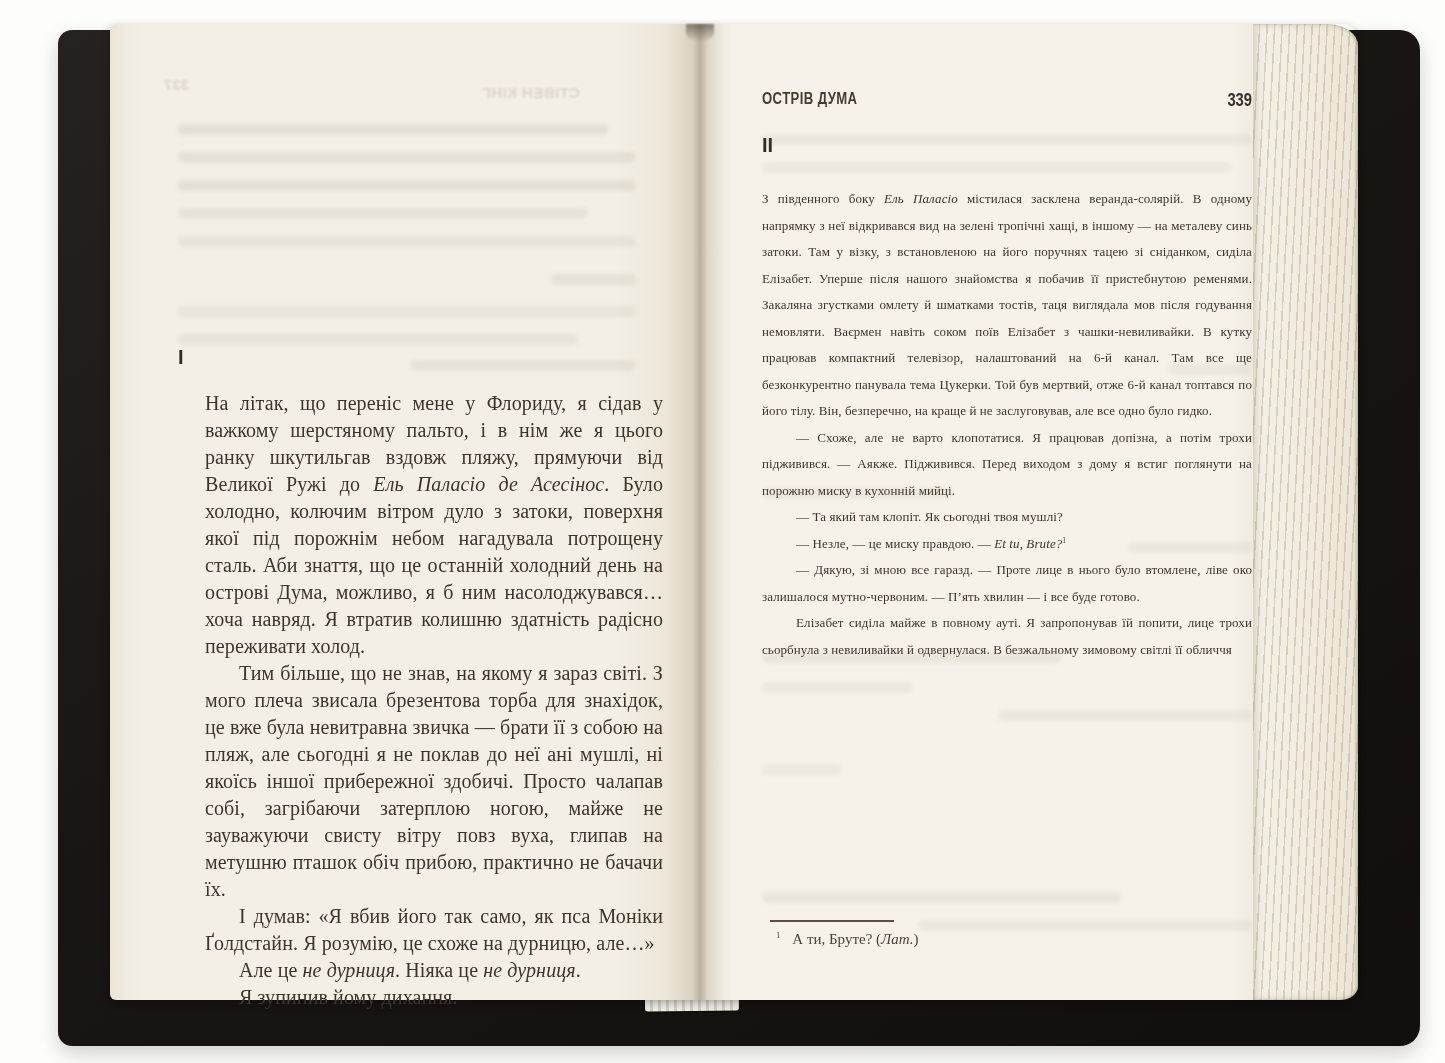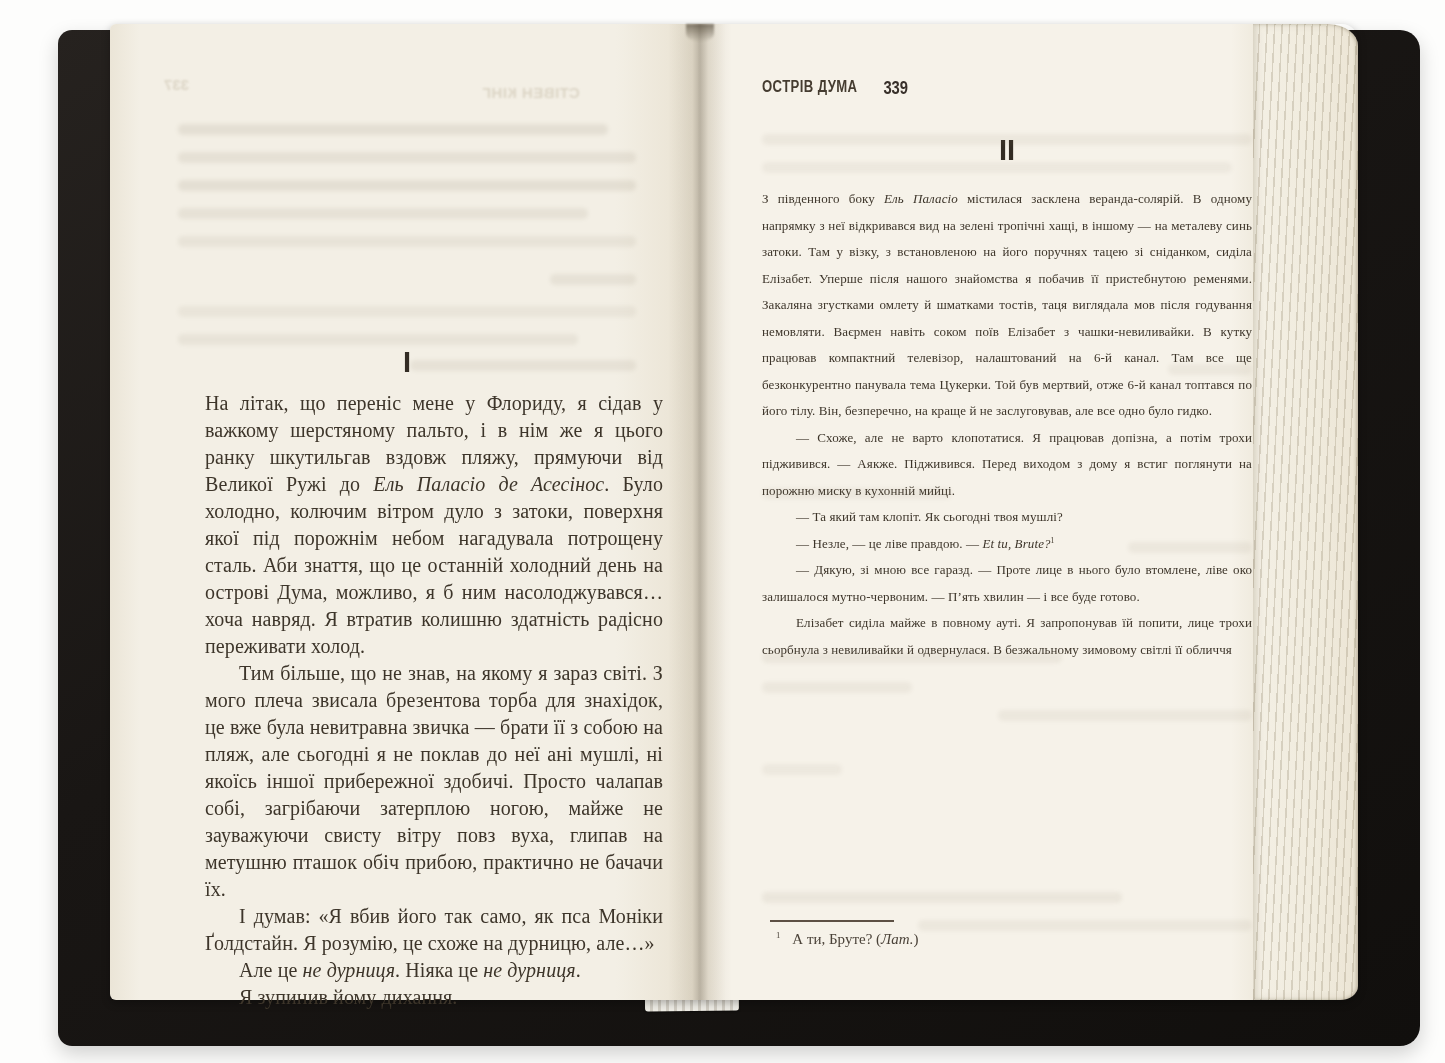--- a/index.html
+++ b/index.html
@@ -64,27 +64,27 @@
     position:absolute;left:576px;top:0;width:28px;height:18px;pointer-events:none;
     background:linear-gradient(to bottom,rgba(55,45,30,0.55),rgba(55,45,30,0));
     border-radius:0 0 50% 50%;filter:blur(1px);
   }
 
   
   .display{font-family:"Liberation Sans","DejaVu Sans",sans-serif;font-weight:700;color:var(--display-ink);}
   .squeeze{display:inline-block;transform:scaleX(0.78);transform-origin:center;white-space:nowrap;}
 
   .chapter-title{position:absolute;left:68px;width:458px;top:220px;text-align:center;font-size:41px;letter-spacing:0;}
-  .section-marker{position:absolute;text-align:center;font-size:29px;}
+  .section-marker{position:absolute;text-align:left;font-size:20px;}
   .marker-left{left:68px;width:458px;top:322px;}
   .marker-right{left:64px;width:490px;top:110px;}
 
   .running-header{
-    position:absolute;left:64px;width:490px;top:54px;
-    display:flex;align-items:flex-start;text-decoration:underline;
+    position:absolute;left:64px;width:490px;top:66px;
+    display:flex;justify-content:space-between;align-items:flex-start;text-decoration:underline;
   }
   .running-title{font-size:16px;letter-spacing:0.5px;color:#453c30;}
   .running-title .squeeze{transform-origin:left center;transform:scaleX(0.82);}
   .page-number{font-size:18px;color:#38302a;}
   .page-number .squeeze{transform-origin:right center;transform:scaleX(0.82);}
 
   .body-text{
     position:absolute;text-align:justify;color:var(--ink);
     letter-spacing:0.1px;
   }
@@ -157,21 +157,21 @@
           <span class="squeeze">339</span>
         </div>
       </div>
 
       <div class="section-marker marker-right display">II</div>
 
       <div class="body-text body-right">
           <p class=""><span>З південного боку </span><span class="it">Ель Паласіо</span><span> містилася засклена веранда-солярій. В одному напрямку з неї відкривався вид на зелені тропічні хащі, в іншому — на металеву синь затоки. Там у візку, з встановленою на його поручнях тацею зі сніданком, сиділа Елізабет. Уперше після нашого знайомства я побачив її пристебнутою ременями. Закаляна згустками омлету й шматками тостів, таця виглядала мов після годування немовляти. Ваєрмен навіть соком поїв Елізабет з чашки-невиливайки. В кутку працював компактний телевізор, налаштований на 6-й канал. Там все ще безконкурентно панувала тема Цукерки. Той був мертвий, отже 6-й канал топтався по його тілу. Він, безперечно, на краще й не заслуговував, але все одно було гидко.</span></p>
           <p class="indent"><span>— Схоже, але не варто клопотатися. Я працював допізна, а потім трохи підживився. — Аякже. Підживився. Перед виходом з дому я встиг поглянути на порожню миску в кухонній мийці.</span></p>
           <p class="indent"><span>— Та який там клопіт. Як сьогодні твоя мушлі?</span></p>
-          <p class="indent"><span>— Незле, — це ліве правдою. — </span><span class="it">Et tu, Brute?</span><sup>1</sup></p>
+          <p class="indent"><span>— Незле, — це миску правдою. — </span><span class="it">Et tu, Brute?</span><sup>1</sup></p>
           <p class="indent"><span>— Дякую, зі мною все гаразд. — Проте лице в нього було втомлене, ліве око залишалося мутно-червоним. — П’ять хвилин — і все буде готово.</span></p>
           <p class="indent"><span>Елізабет сиділа майже в повному ауті. Я запропонував їй попити, лице трохи сьорбнула з невиливайки й одвернулася. В безжальному зимовому світлі її обличчя</span></p>
         </div>
 
       <div class="footnote">
         <div class="footnote-rule"></div>
         <div class="footnote-line"><sup>1</sup><span>А ти, Бруте? (</span><span class="it">Лат.</span><span>)</span></div>
       </div>
     <div class="streak" style="left: 64px; top: 110px; width: 490px; opacity: 0.08;"></div>
         <div class="streak" style="left: 64px; top: 138px; width: 470px; opacity: 0.07;"></div>

